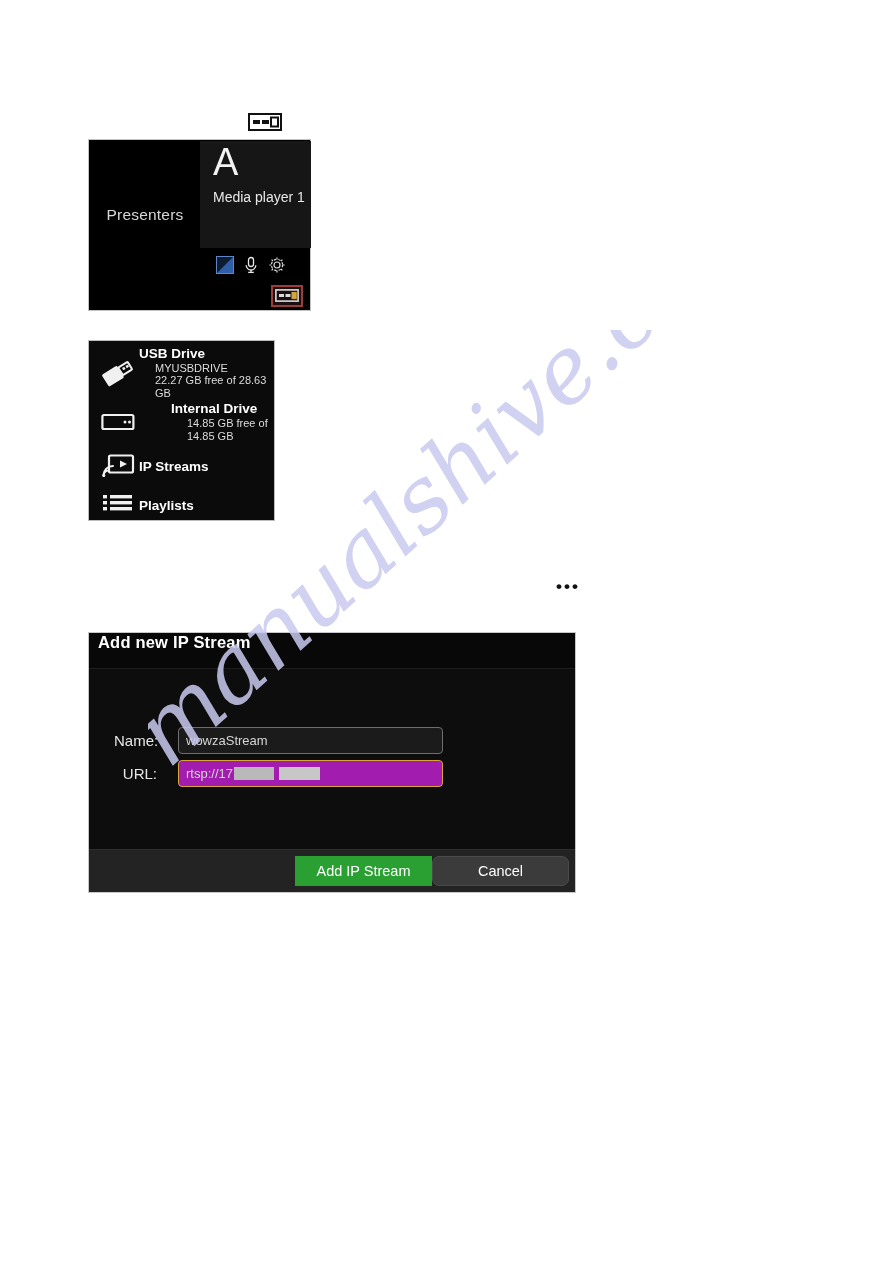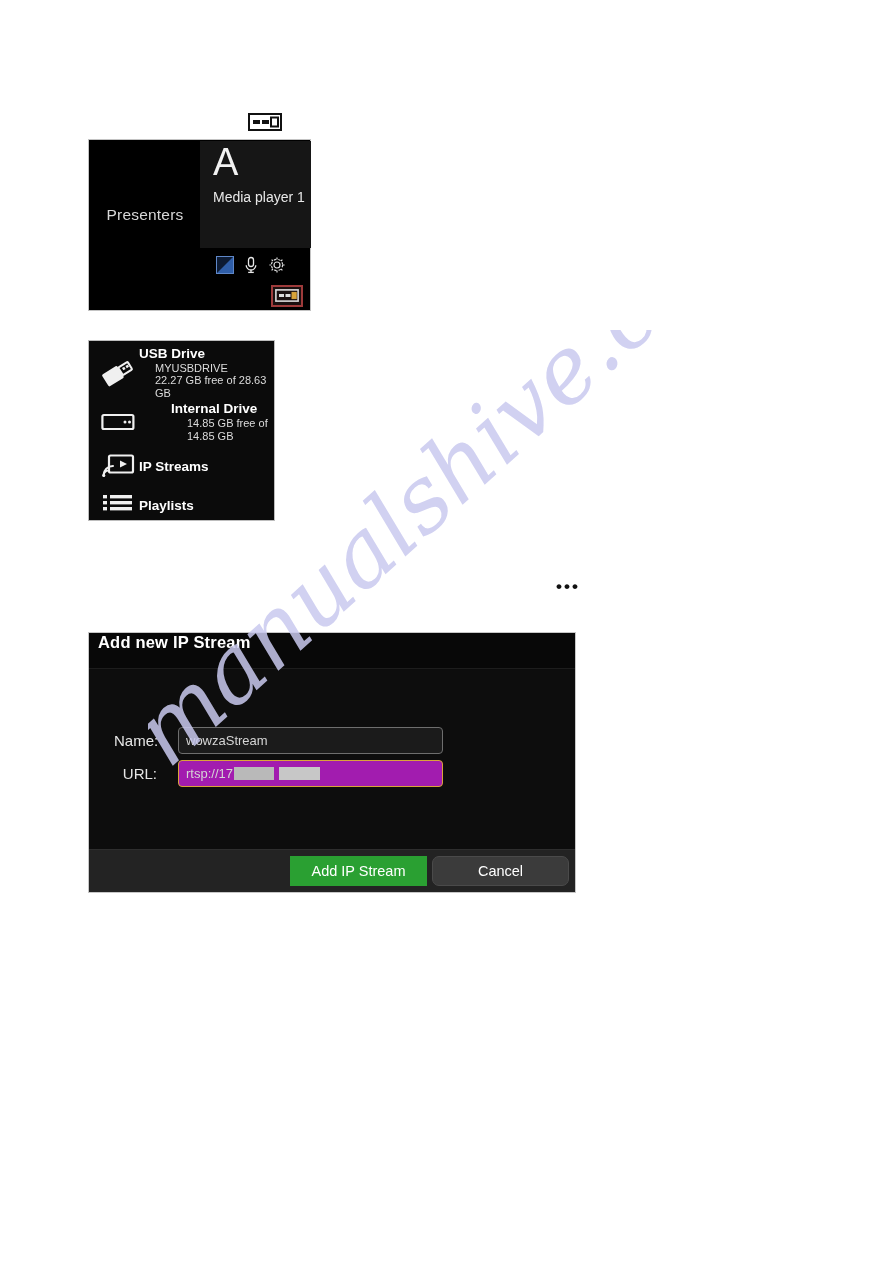--- a/index.html
+++ b/index.html
@@ -294,21 +294,20 @@
     bottom: 0;
     width: 100%;
     height: 43px;
     background: #232323;
     border-top: 1px solid #2e2e2e;
     box-sizing: border-box;
     display: flex;
     align-items: center;
     justify-content: flex-end;
     padding-right: 6px;
-    gap: 5px;
   }
   .btn {
     height: 30px;
     min-width: 137px;
     box-sizing: border-box;
     display: flex;
     align-items: center;
     justify-content: center;
     font-size: 14.5px;
     cursor: pointer;

